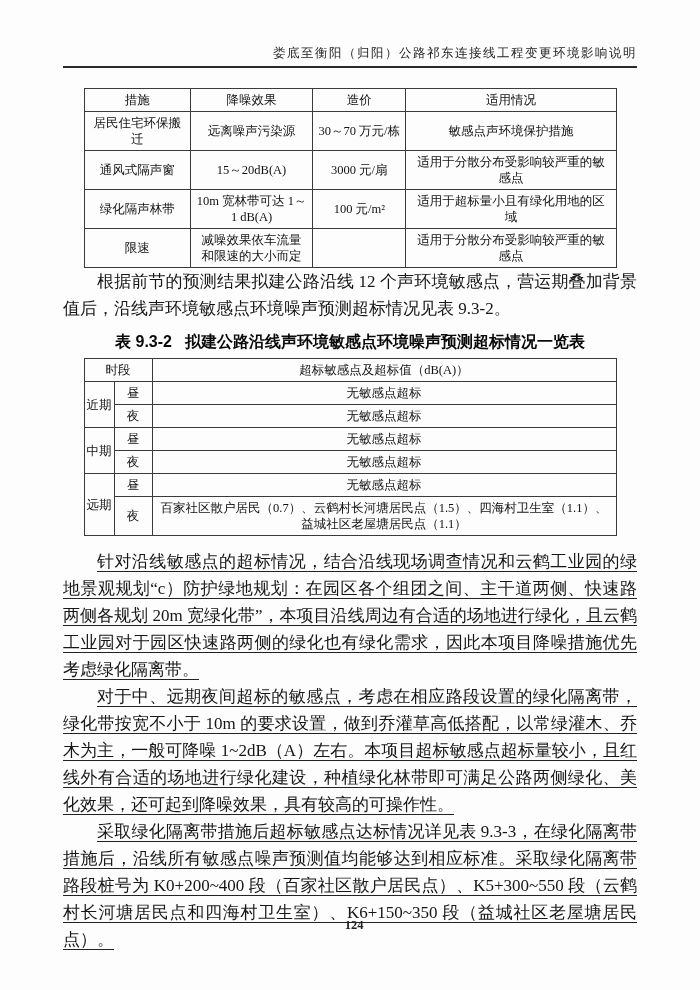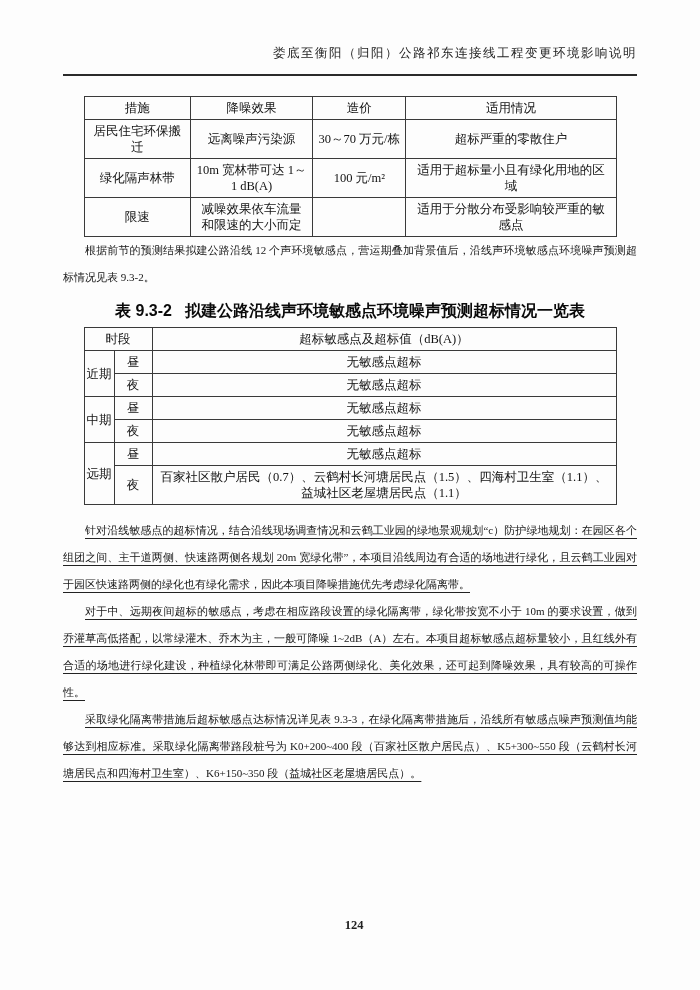--- a/index.html
+++ b/index.html
@@ -6,42 +6,42 @@
   html,body { background:#888; }
   .page {
     width:700px; height:990px; margin:0 auto; background:#fdfdfd;
     position:relative; overflow:hidden; color:#111;
     font-family:"Liberation Serif","DejaVu Serif",serif;
   }
   .content { padding:45px 63px 0 63px; }
 
   .doc-header {
     text-align:right; font-size:12.5px; letter-spacing:1.5px;
-    padding-bottom:12px; border-bottom:2px solid #2a2a2a; color:#222;
+    padding-bottom:4px; border-bottom:2px solid #2a2a2a; color:#222;
   }
 
   table { border-collapse:collapse; width:533px; margin:0 auto; table-layout:fixed; }
   th, td {
     border:1px solid #3a3a3a; font-weight:normal; text-align:center;
     vertical-align:middle; font-size:12.5px; line-height:16px; padding:3px 5px;
     word-break:break-all;
   }
 
   .measures-table { margin-top:20px; }
   .measures-table col.c1 { width:20%; }
   .measures-table col.c2 { width:23%; }
   .measures-table col.c3 { width:17.5%; }
   .measures-table col.c4 { width:39.5%; }
   .measures-table th { height:23px; }
   .measures-table td { height:27px; }
 
   .section-heading { font-size:15.5px; margin:17px 0 7px 0; }
 
   .para {
-    font-size:11px; line-height:27px; text-align:justify; text-indent:2em;
+    font-size:17px; line-height:27px; text-align:justify; text-indent:2em;
     color:#161616;
   }
   .para.underlined {
     text-decoration:underline; text-underline-offset:4px;
     text-decoration-thickness:1px; text-decoration-color:#222;
   }
   .p1 { margin-top:12px; }
   .p-gap { margin-top:0; }
 
   .table-title {
@@ -81,21 +81,27 @@
           <tr>
         <th>措施</th>
         <th>降噪效果</th>
         <th>造价</th>
         <th>适用情况</th>
       </tr>
       <tr>
         <td>居民住宅环保搬迁</td>
         <td>远离噪声污染源</td>
         <td>30～70 万元/栋</td>
-        <td>超标严重的零散住户</td>
+        <td>敏感点声环境保护措施</td>
+      </tr>
+      <tr>
+        <td>通风式隔声窗</td>
+        <td>15～20dB(A)</td>
+        <td>3000 元/扇</td>
+        <td>适用于分散分布受影响较严重的敏感点</td>
       </tr>
       <tr>
         <td>绿化隔声林带</td>
         <td>10m 宽林带可达 1～1 dB(A)</td>
         <td>100 元/m²</td>
         <td>适用于超标量小且有绿化用地的区域</td>
       </tr>
       <tr>
         <td>限速</td>
         <td>减噪效果依车流量和限速的大小而定</td>

